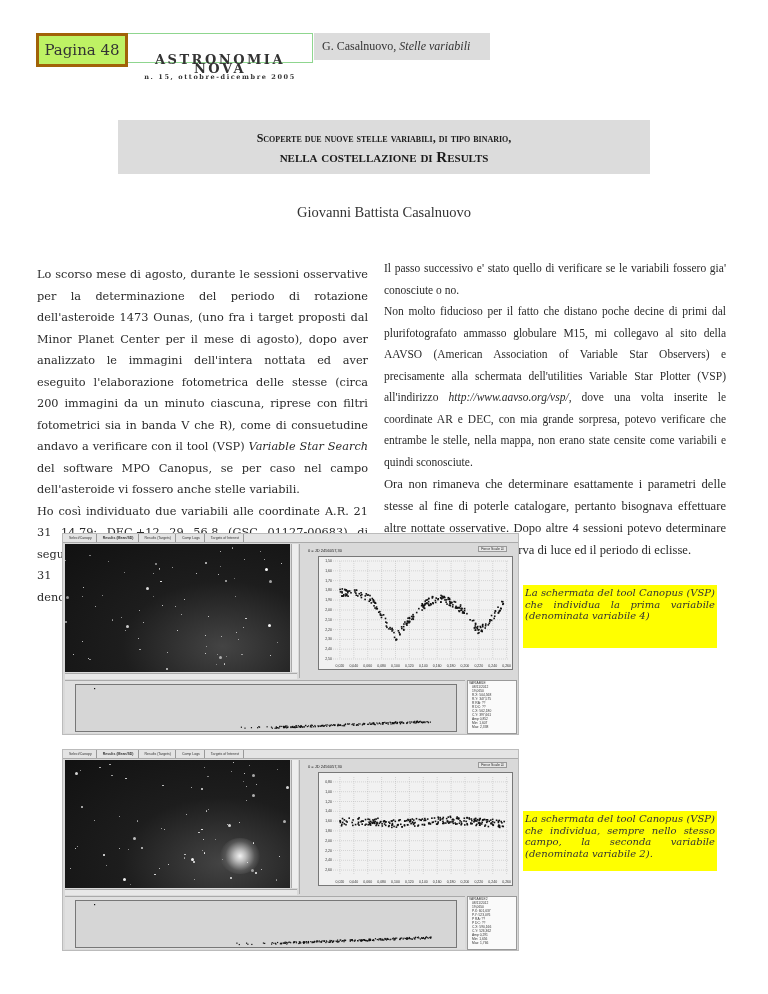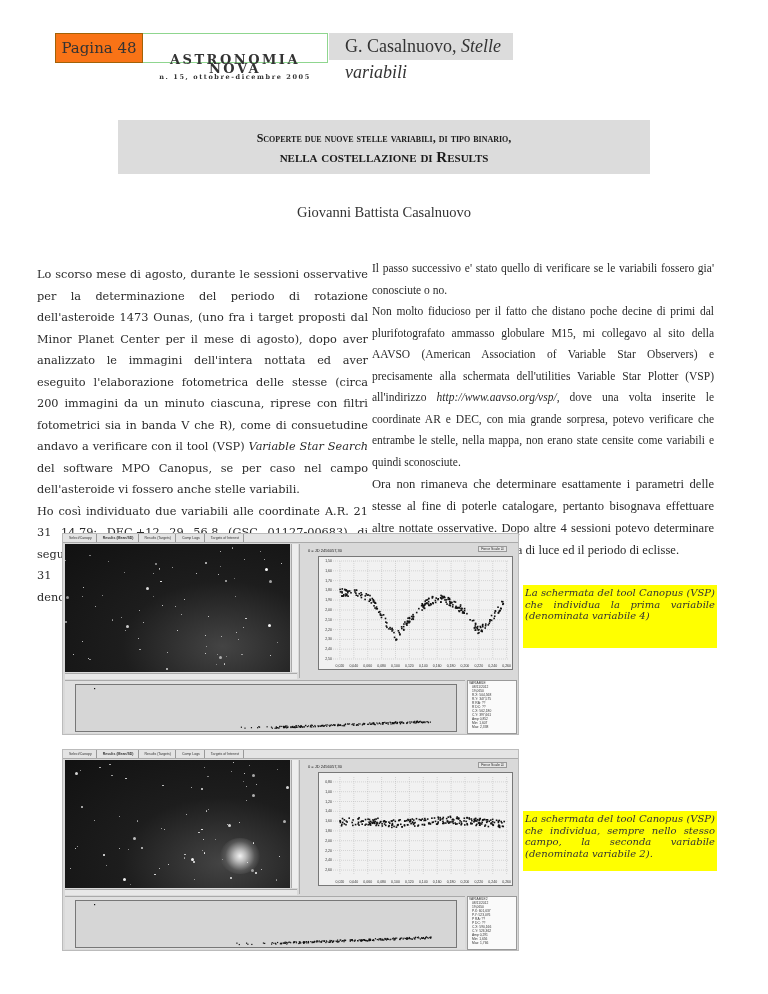--- a/index.html
+++ b/index.html
@@ -4,32 +4,32 @@
 <style>
   html, body { margin: 0; padding: 0; }
   body {
     width: 768px; height: 994px; position: relative; overflow: hidden;
     background: #ffffff; color: #222;
     font-family: "DejaVu Serif", "Liberation Serif", serif;
   }
   
   .hdr { position: absolute; top: 33px; left: 36px; height: 30px; display: flex; }
   .hdr-page {
-    width: 86px; height: 28px; background: #f97316; border: 1px solid #a16207;
-    font-size: 15px; line-height: 28px; text-align: center; color: #333; margin-left: 19px;
+    width: 86px; height: 28px; background: #bef264; border: 3px solid #a16207;
+    font-size: 15px; line-height: 28px; text-align: center; color: #333;
   }
   .hdr-mag {
     width: 184px; height: 28px; border: 1px solid #8fd68f; border-left: none; background: #fff;
     text-align: center; font-family: "DejaVu Serif", serif; font-weight: bold; color: #333;
   }
   .hdr-mag .t1 { font-size: 13px; letter-spacing: 2.5px; margin-top: 21px; line-height: 9px; }
   .hdr-mag .t2 { font-size: 6.5px; letter-spacing: 1.6px; line-height: 9px; }
   .hdr-auth {
     width: 168px; height: 27px; background: #dcdcdc; margin-left: 1px;
-    font-family: "Liberation Serif", serif; font-size: 18px; line-height: 26px; padding-left: 16px; color: #333;
+    font-family: "Liberation Serif", serif; font-size: 12px; line-height: 26px; padding-left: 8px; color: #333;
   }
   .hdr-auth i { font-style: italic; }
   
   .title-band {
     position: absolute; top: 120px; left: 118px; width: 532px; height: 54px;
     background: #dcdcdc; text-align: center;
     font-family: "Liberation Serif", serif; font-weight: bold; color: #1a1a1a;
   }
   .title-band .l1 { font-size: 12px; margin-top: 9px; font-variant: small-caps; line-height: 19px; }
   .title-band .l2 { font-size: 15px; font-variant: small-caps; line-height: 19px; }
@@ -38,21 +38,21 @@
     font-family: "Liberation Serif", serif; font-size: 14.5px; color: #333;
   }
   
   .col-left {
     position: absolute; top: 264px; left: 37px; width: 331px;
     font-family: "DejaVu Serif", serif; font-size: 11.3px; line-height: 21.5px;
     text-align: justify; color: #2a2a2a;
   }
   .col-left p, .col-right p { margin: 0; }
   .col-right {
-    position: absolute; top: 258px; left: 372px; width: 342px;
+    position: absolute; top: 258px; left: 384px; width: 342px;
     font-family: "Liberation Serif", serif; font-size: 12.6px; line-height: 22px;
     text-align: justify; color: #2a2a2a;
   }
   .col-right .small { font-size: 11.5px; line-height: 21.5px; }
   .col-right i, .col-left i { font-style: italic; }
   
   .shot {
     position: absolute; left: 62px; width: 455px; background: #d9d9d9; border: 1px solid #bbb;
     font-family: "Liberation Sans", sans-serif;
   }

